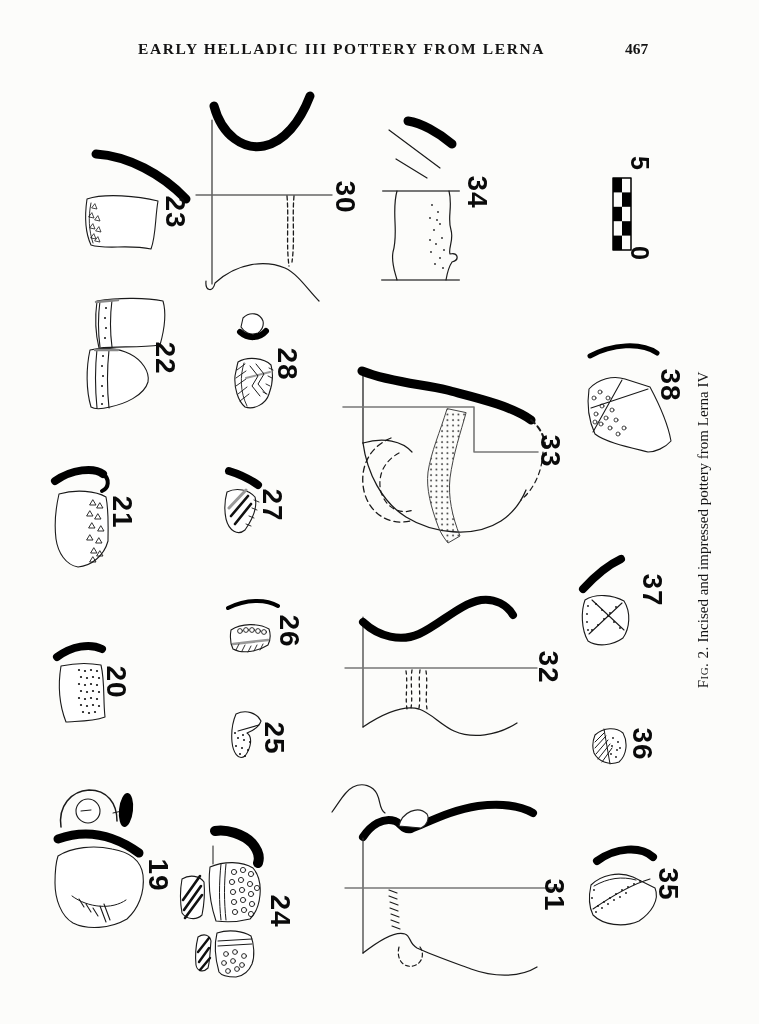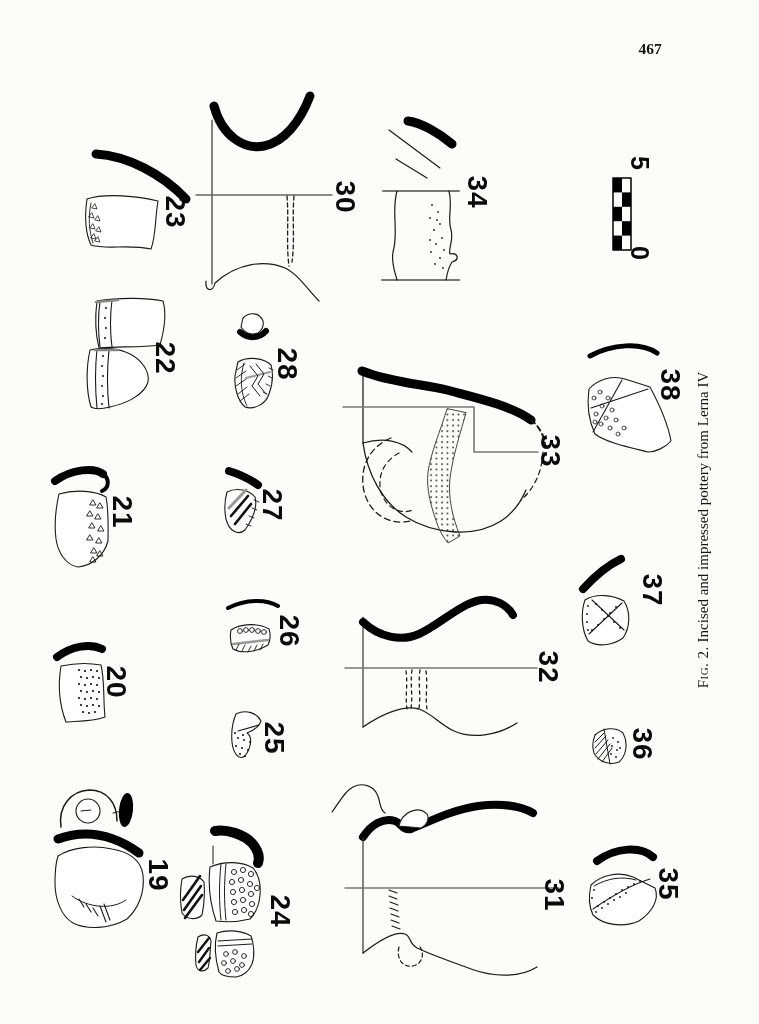--- a/index.html
+++ b/index.html
@@ -7,21 +7,21 @@
     position:relative;width:759px;height:1024px;margin:0 auto;
     background:#fcfcfa;overflow:hidden;
     font-family:"Liberation Serif",serif;color:#111;
   }
   .header-title{
     position:absolute;left:0;top:40px;width:683px;text-align:center;
     font-size:15.5px;letter-spacing:1.6px;font-weight:600;color:#141414;
     font-family:"Liberation Serif",serif;
   }
   .page-number{
-    position:absolute;left:625px;top:40px;width:50px;text-align:center;
+    position:absolute;left:625px;top:40px;width:50px;text-align:left;
     font-size:15.5px;font-weight:600;color:#141414;
   }
   svg.plate{position:absolute;left:0;top:0;}
   .num{
     position:absolute;width:44px;height:30px;line-height:30px;text-align:center;
     font-family:"Liberation Sans",sans-serif;font-weight:bold;font-size:28px;
     letter-spacing:1px;color:#0a0a0a;transform:rotate(90deg);white-space:nowrap;
   }
   .scale-num{
     position:absolute;width:30px;height:28px;line-height:28px;text-align:center;
@@ -33,20 +33,21 @@
     text-align:center;font-size:15px;color:#141414;transform:rotate(-90deg);
     font-family:"Liberation Serif",serif;white-space:nowrap;
   }
   .cap-prefix{font-variant:small-caps;letter-spacing:.5px;}
 </style>
 </head>
 <body>
 
 <div class="page">
 
+  <div class="header-title">EARLY HELLADIC III POTTERY FROM LERNA</div>
   <div class="page-number">467</div>
 
   <svg class="plate" width="759" height="1024" viewBox="0 0 759 1024" fill="none" stroke-linecap="round" stroke-linejoin="round">
     <defs>
       <pattern id="stip" width="5.5" height="5.5" patternUnits="userSpaceOnUse">
         <circle cx="2" cy="2" r="0.9" fill="#222" stroke="none"></circle>
       </pattern>
     </defs>
 
     <g stroke="#1a1a1a" stroke-width="1.1">

